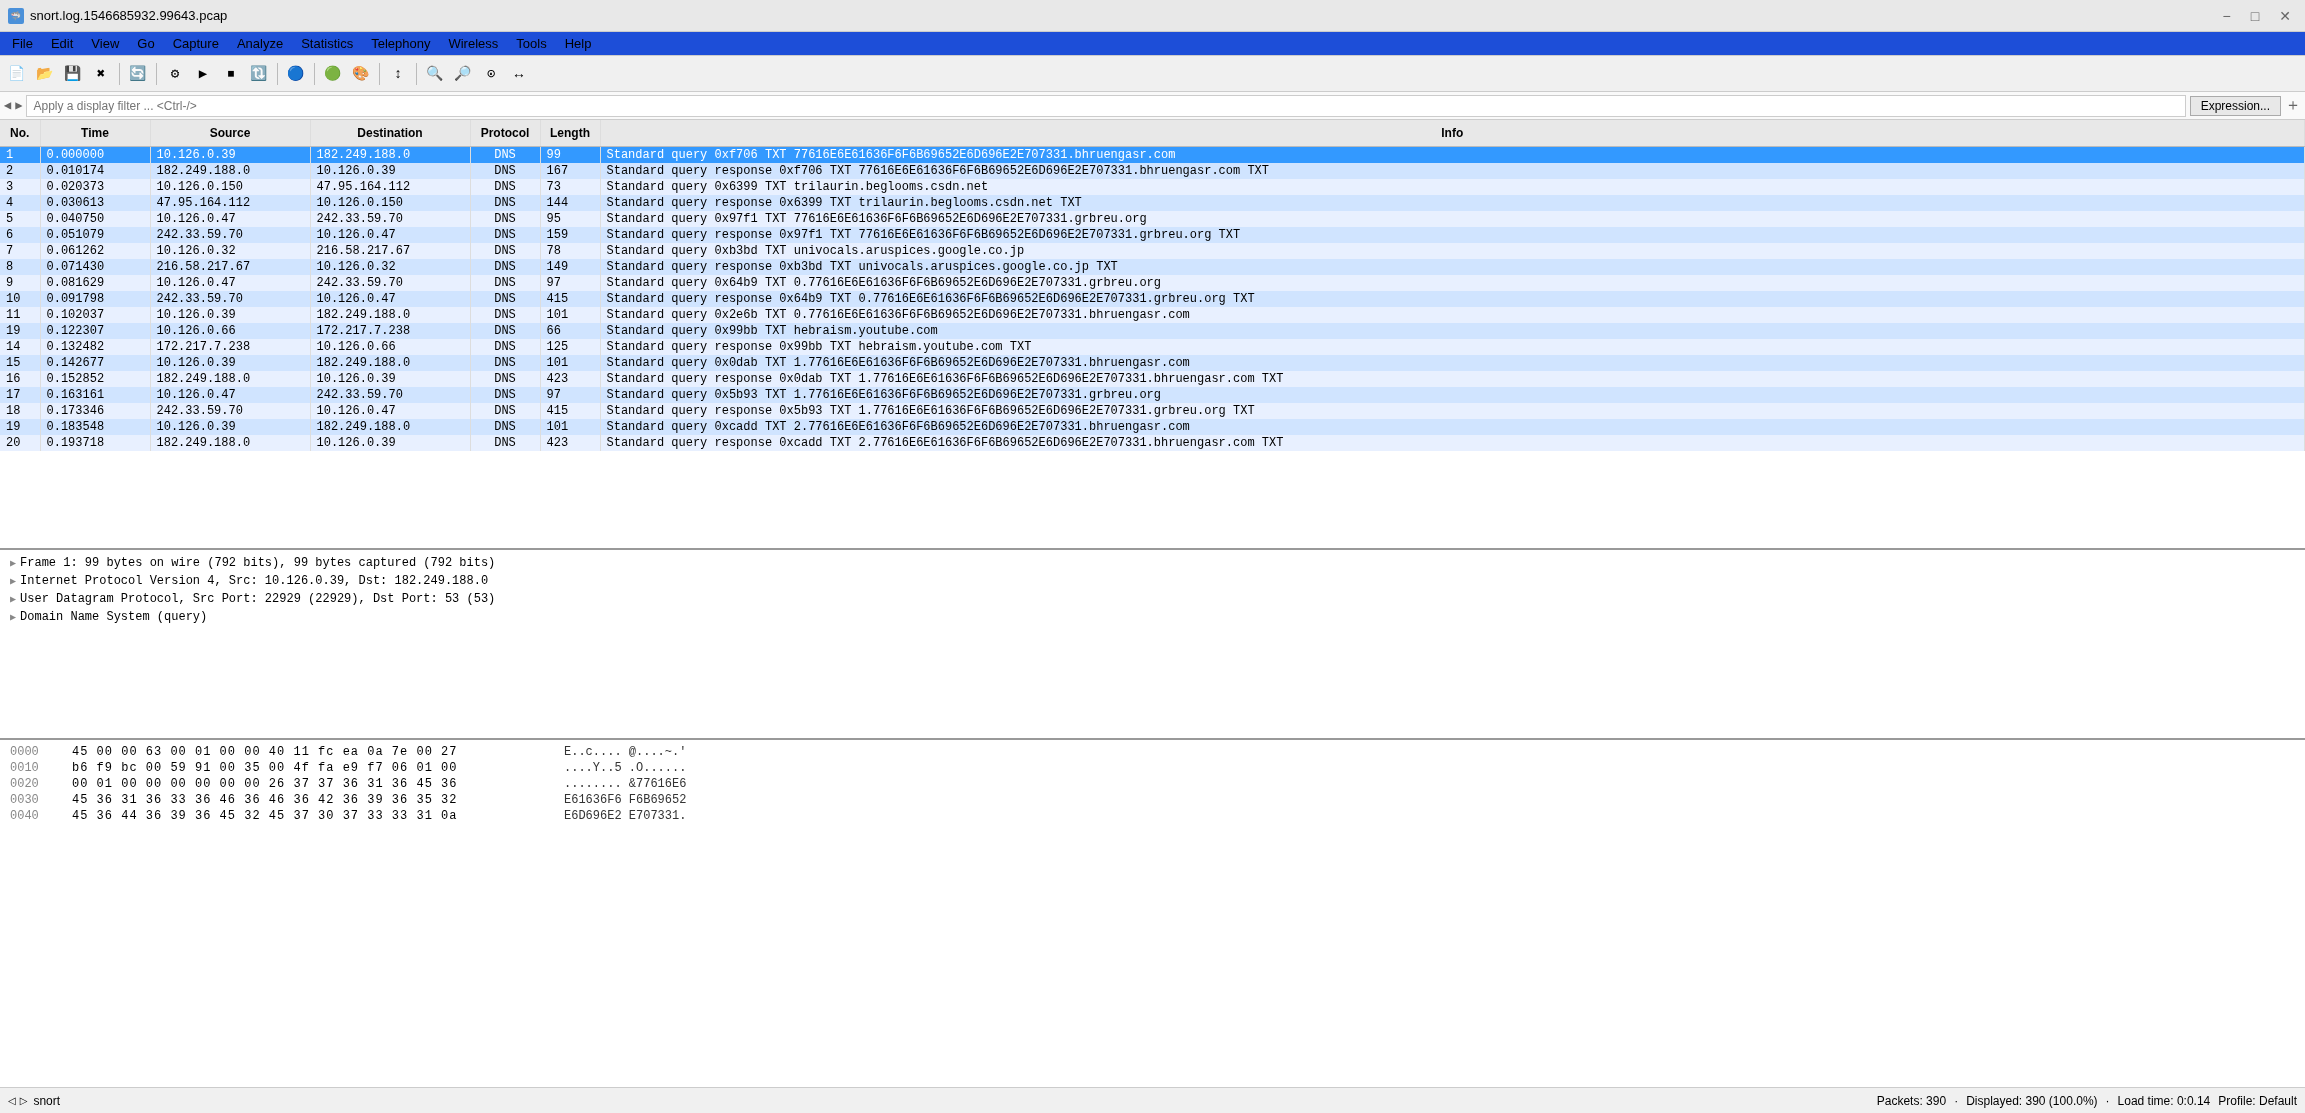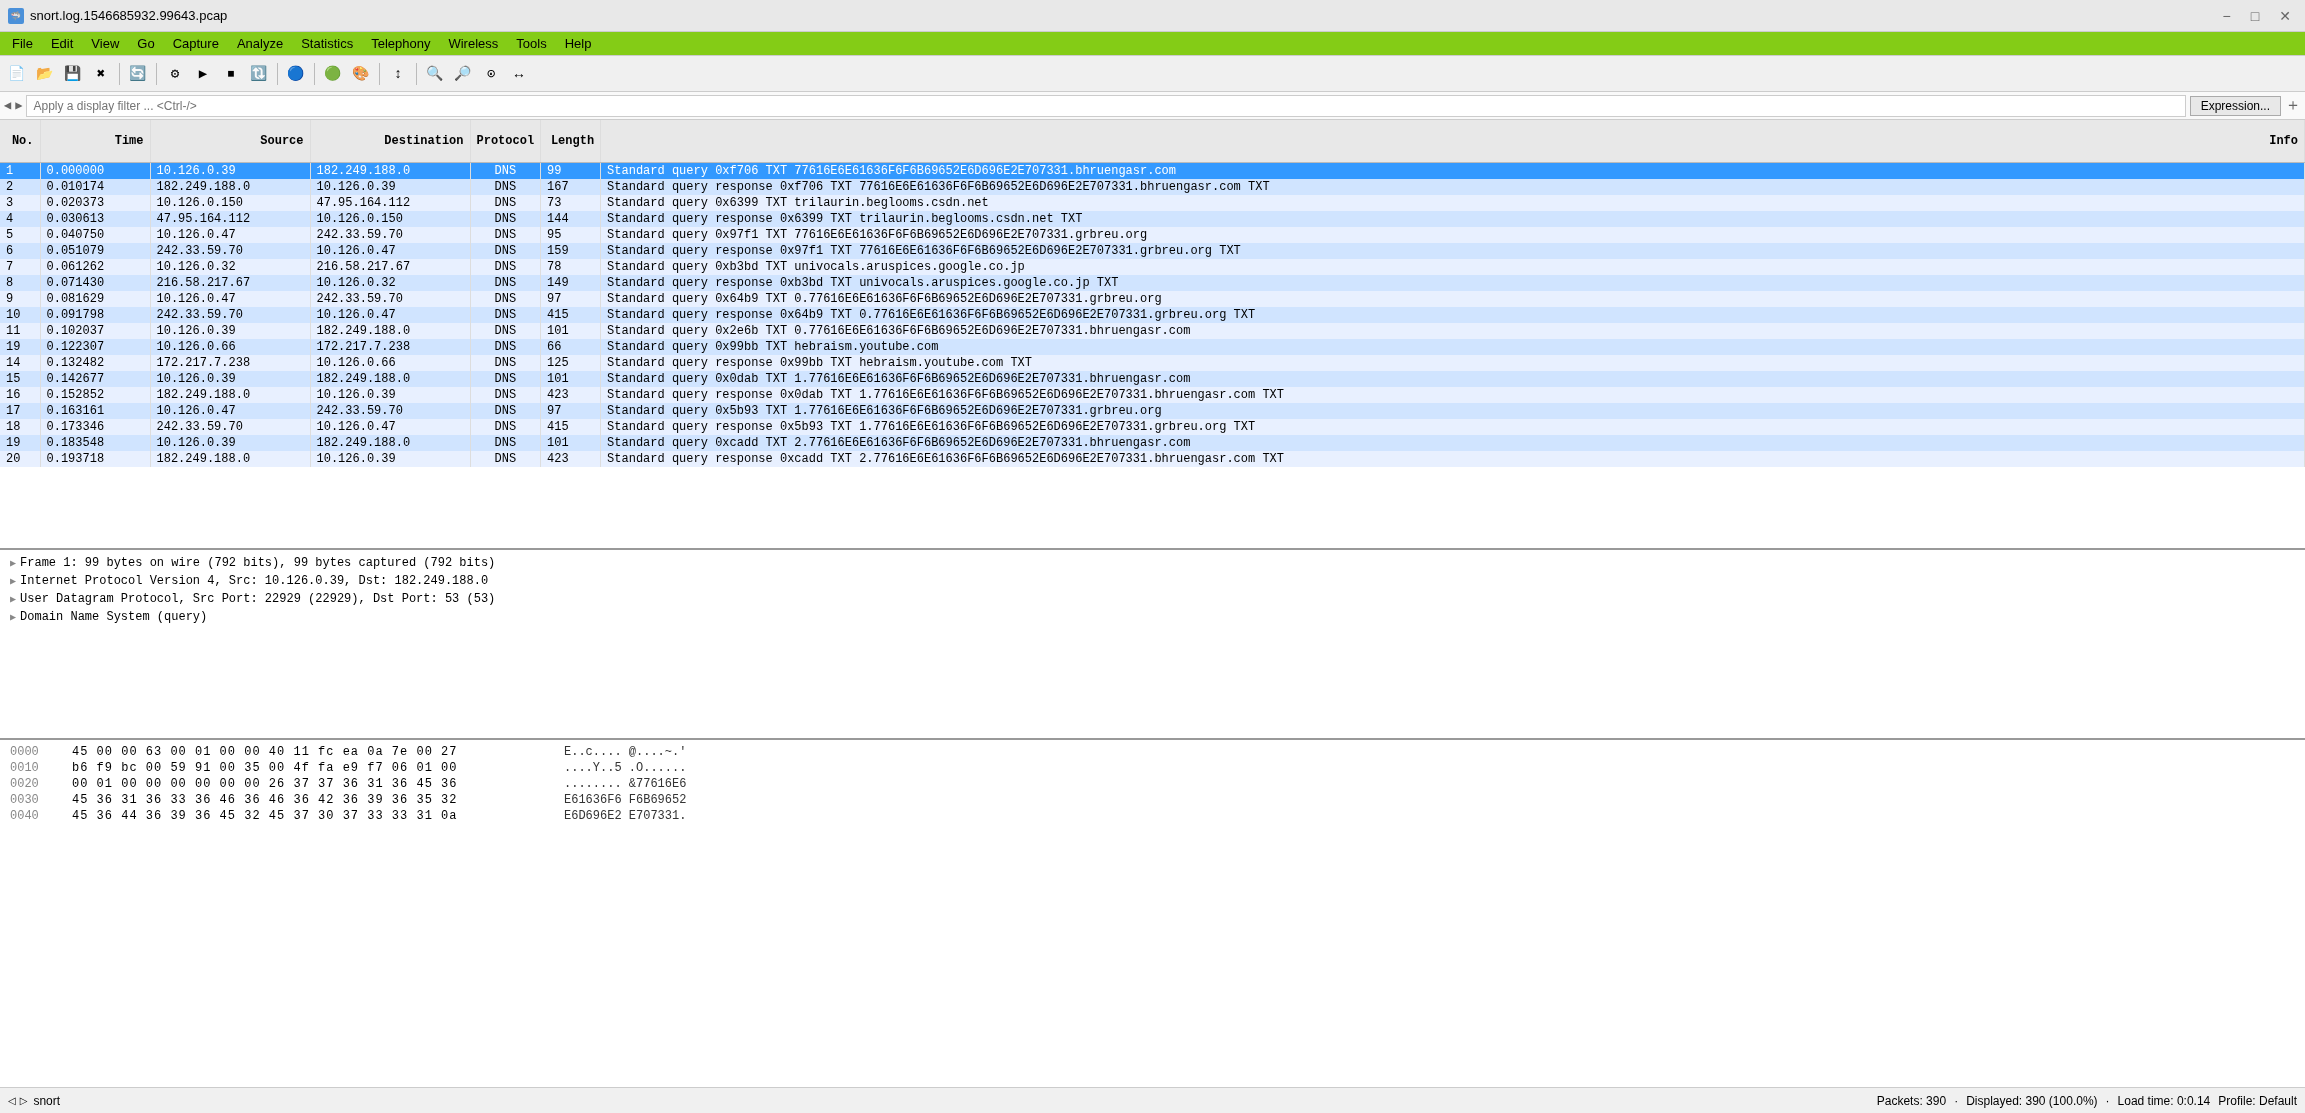--- a/index.html
+++ b/index.html
@@ -6,36 +6,36 @@
     body { font-family: 'Courier New', monospace; font-size: 12px; background: #f0f0f0; color: #000; width: 2305px; height: 1113px; overflow: hidden; display: flex; flex-direction: column; }
 
     
     #title-bar { background: #e8e8e8; height: 32px; display: flex; align-items: center; justify-content: space-between; padding: 0 8px; border-bottom: 1px solid #ccc; font-size: 13px; font-family: Arial, sans-serif; }
     #title-bar-left { display: flex; align-items: center; gap: 6px; }
     #title-bar-left .icon { width: 16px; height: 16px; background: #4a90d9; border-radius: 2px; display: flex; align-items: center; justify-content: center; color: white; font-size: 9px; }
     #title-bar-controls { display: flex; gap: 8px; }
     #title-bar-controls span { cursor: pointer; font-size: 14px; color: #666; padding: 2px 6px; }
 
     
-    #menu-bar { background: #84cc16; height: 24px; display: flex; align-items: center; padding: 0 4px; border-bottom: 1px solid #ccc; font-family: Arial, sans-serif; font-size: 13px; gap: 2px; }
+    #menu-bar { background: #1d4ed8; height: 24px; display: flex; align-items: center; padding: 0 4px; border-bottom: 1px solid #ccc; font-family: Arial, sans-serif; font-size: 13px; gap: 2px; }
     .menu-item { padding: 2px 8px; cursor: pointer; border-radius: 2px; }
 
     
     #toolbar { background: #f0f0f0; height: 36px; display: flex; align-items: center; padding: 0 4px; border-bottom: 1px solid #ccc; gap: 2px; flex-wrap: wrap; }
     .toolbar-btn { width: 26px; height: 26px; display: flex; align-items: center; justify-content: center; cursor: pointer; border: 1px solid transparent; border-radius: 2px; font-size: 14px; }
     .toolbar-sep { width: 1px; height: 22px; background: #bbb; margin: 0 3px; }
 
     
     #filter-bar { background: #f9f9f9; height: 28px; display: flex; align-items: center; padding: 0 4px; border-bottom: 1px solid #ccc; gap: 4px; }
     #filter-input { flex: 1; height: 22px; border: 1px solid #ccc; padding: 0 6px; font-family: Arial, sans-serif; font-size: 12px; background: white; }
 
     
     #packet-list { flex: 0 0 auto; height: 430px; overflow: hidden; background: white; border-bottom: 2px solid #999; }
     #packet-table { width: 100%; border-collapse: collapse; font-family: 'Courier New', monospace; font-size: 12px; }
-    #packet-table thead th { background: #e8e8e8; border-bottom: 1px solid #bbb; border-right: 1px solid #ddd; padding: 14px 6px; text-align: right; font-family: Liberation Mono, monospace; font-size: 12px; font-weight: bold; position: sticky; top: 0; white-space: nowrap; }
+    #packet-table thead th { background: #e8e8e8; border-bottom: 1px solid #bbb; border-right: 1px solid #ddd; padding: 6px 6px; text-align: center; font-family: Liberation Sans, sans-serif; font-size: 12px; font-weight: bold; position: sticky; top: 0; white-space: nowrap; }
     #packet-table tbody tr { cursor: pointer; }
     #packet-table tbody tr:nth-child(odd) { background: #e8f0ff; }
     #packet-table tbody tr:nth-child(even) { background: #d0e4ff; }
     #packet-table tbody tr.selected { background: #3399ff !important; color: white; }
     #packet-table tbody td { padding: 1px 6px; border-right: 1px solid #ddd; white-space: nowrap; overflow: hidden; }
     .col-no { width: 40px; }
     .col-time { width: 110px; }
     .col-src { width: 160px; }
     .col-dst { width: 160px; }
     .col-proto { width: 70px; text-align: center; }

